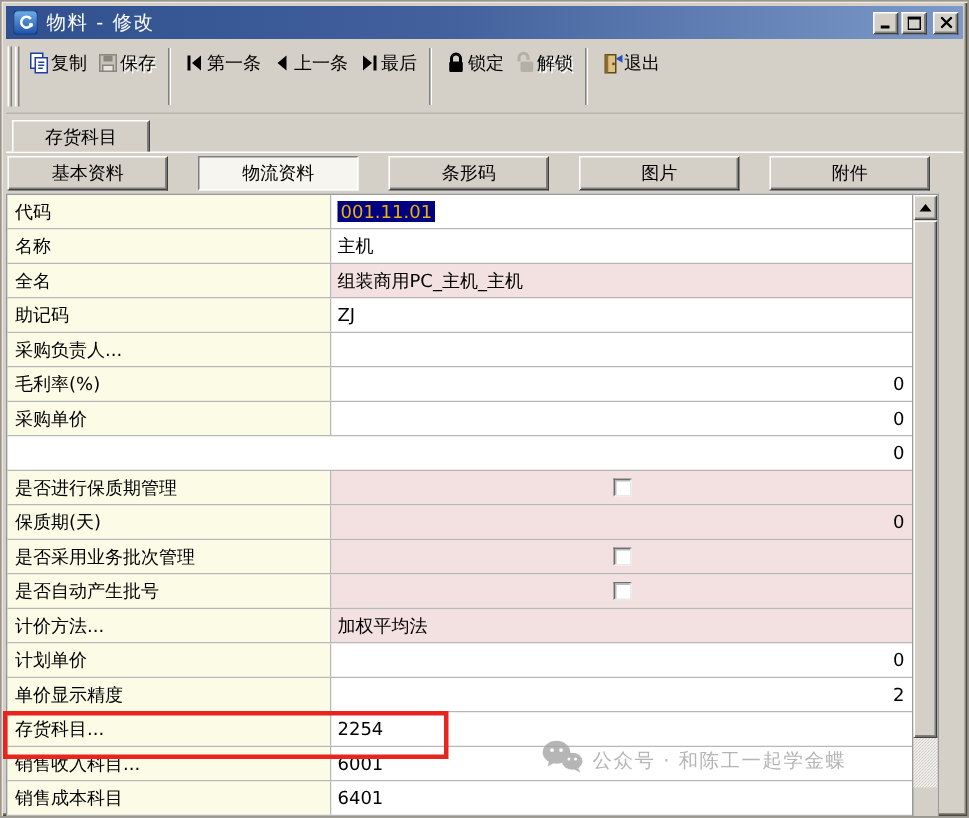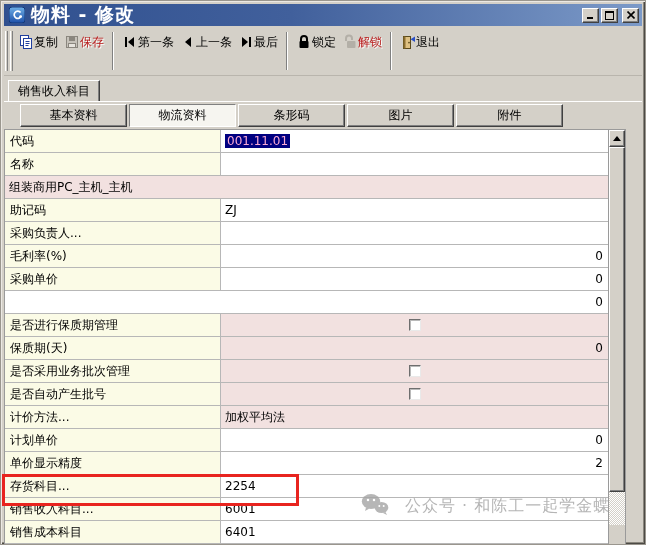--- a/index.html
+++ b/index.html
@@ -8,74 +8,74 @@
     position:relative;width:646px;height:545px;background:#d4d0c8;overflow:hidden;
     font-family:"DejaVu Sans","Liberation Sans",sans-serif;font-size:12px;color:#000;
     box-shadow:inset 1px 1px 0 #ece9e4, inset -1px -1px 0 #4c4a45, inset -2px -2px 0 #8a867d;
     border:1px solid #9a968e;
   }
   
   .titlebar{position:absolute;left:3px;top:3px;right:3px;height:22px;
     background:linear-gradient(90deg,#30508f 0%,#41609c 45%,#7c9ac8 100%);
     display:flex;align-items:center;padding:0 3px;}
   .app-icon{width:16px;height:16px;margin-left:2px;flex:0 0 auto;}
-  .title-text{color:#fff;font-weight:bold;font-size:19px;margin-left:6px;letter-spacing:1px;white-space:nowrap;}
+  .title-text{color:#fff;font-weight:normal;font-size:13px;margin-left:6px;letter-spacing:1px;white-space:nowrap;}
   .win-controls{margin-left:auto;display:flex;gap:2px;}
   .wbtn{width:17px;height:15px;background:#d4d0c8;border:1px solid;border-color:#fff #404040 #404040 #fff;
     box-shadow:inset -1px -1px 0 #808080;display:flex;align-items:center;justify-content:center;padding:0;}
   .wbtn.close{margin-left:2px;}
   
   .toolbar{position:absolute;left:4px;top:27px;right:4px;height:46px;display:flex;align-items:flex-start;padding-top:3px;}
   .grip{width:3px;height:40px;border-left:1px solid #fff;border-right:1px solid #808080;margin-right:2px;}
   .tbtn{display:flex;flex-direction:row;align-items:center;padding:2px 3px 0 3px;min-width:34px;cursor:default;}
   .tbtn .ticon{height:17px;display:flex;align-items:center;justify-content:center;}
   .tbtn .tlabel{line-height:16px;white-space:nowrap;}
-  .tbtn.disabled .tlabel{color:#b91c1c;text-shadow:1px 1px 0 #fff;}
+  .tbtn.disabled .tlabel{color:#000000;text-shadow:1px 1px 0 #fff;}
   .tsep{width:2px;height:38px;border-left:1px solid #808080;border-right:1px solid #fff;margin:1px 5px 0 5px;}
   .toolbar-underline{position:absolute;left:3px;top:74px;right:3px;border-top:1px solid #b9b5ad;}
   
   .page-tab{position:absolute;left:7px;top:79px;width:92px;height:21px;background:#d4d0c8;
     border-top:1px solid #fff;border-left:1px solid #fff;border-right:1px solid #404040;
     box-shadow:inset -1px 0 0 #808080;display:flex;align-items:center;justify-content:center;z-index:2;}
   .tab-baseline{position:absolute;left:3px;top:100px;right:3px;border-top:1px solid #fff;z-index:1;}
   
-  .subtabs{position:absolute;left:19px;top:103px;height:23px;display:flex;gap:2px;text-align:right;}
+  .subtabs{position:absolute;left:4px;top:103px;height:23px;display:flex;gap:20px;text-align:right;}
   .sbtn{width:107px;height:23px;background:#d4d0c8;border:1px solid;border-color:#fff #404040 #404040 #fff;
     box-shadow:inset -1px -1px 0 #808080;display:flex;align-items:center;justify-content:center;cursor:default;}
   .sbtn.active{background:#f6f5f0;border-color:#808080 #fff #fff #808080;box-shadow:none;}
   
   .grid{position:absolute;left:3px;top:128px;width:622px;height:520px;border:1px solid #9a9a9a;background:#fff;overflow:hidden;}
   .grid-rows{position:absolute;left:0;top:0;right:17px;bottom:0;overflow:hidden;}
   .grow{display:flex;height:23px;border-bottom:1px solid #b7b7b7;}
   .gl{width:216px;flex:0 0 216px;background:#fbfbe6;border-right:1px solid #b7b7b7;padding-left:5px;line-height:22px;overflow:hidden;white-space:nowrap;}
   .gv{flex:1;line-height:22px;padding:0 5px 0 4px;background:#fff;overflow:hidden;white-space:nowrap;}
   .gv.bg-pink{background:#f2e1e0;}
   .gv.right{text-align:right;}
   .gv.center{display:flex;align-items:center;justify-content:center;padding:0;}
-  .sel{background:#000080;color:#f9a8d4;padding:0 2px;}
+  .sel{background:#000080;color:#eab308;padding:0 2px;}
   .cb{width:12px;height:12px;background:#fff;border:1px solid;border-color:#6e6e6e #e9e9e9 #e9e9e9 #6e6e6e;box-shadow:inset 1px 1px 0 #b9b9b9;}
   
   .vscroll{position:absolute;top:0;right:0;width:17px;bottom:0;background:#d4d0c8;border-left:1px solid #9a9a9a;}
   .sc-btn{position:absolute;left:0;width:16px;height:17px;background:#d4d0c8;border:1px solid;border-color:#fff #404040 #404040 #fff;
     box-shadow:inset -1px -1px 0 #808080;display:flex;align-items:center;justify-content:center;}
   .sc-up{top:0;}
   .sc-down{bottom:1px;}
   .sc-thumb{position:absolute;left:0;top:17px;width:16px;height:345px;background:#d4d0c8;border:1px solid;border-color:#fff #404040 #404040 #fff;box-shadow:inset -1px -1px 0 #808080;}
   .sc-track{position:absolute;left:0;top:362px;width:16px;height:33px;background-color:#d4d0c8;
     background-image:linear-gradient(45deg,#fff 25%,transparent 25%,transparent 75%,#fff 75%),
                      linear-gradient(45deg,#fff 25%,transparent 25%,transparent 75%,#fff 75%);
     background-size:2px 2px;background-position:0 0,1px 1px;}
   .tri{width:0;height:0;}
   .tri.up{border-left:4px solid transparent;border-right:4px solid transparent;border-bottom:5px solid #000;}
   .tri.down{border-left:4px solid transparent;border-right:4px solid transparent;border-top:5px solid #000;}
   
   .red-box{position:absolute;left:1px;top:473px;width:297px;height:32px;border:3px solid #e8241f;z-index:6;pointer-events:none;}
   
-  .watermark{position:absolute;left:360px;top:492px;display:flex;align-items:center;gap:16px;z-index:5;
-    color:#a3a3a3;font-size:16px;letter-spacing:1px;opacity:.8;white-space:nowrap;}
+  .watermark{position:absolute;left:360px;top:492px;display:flex;align-items:center;gap:6px;z-index:5;
+    color:#a3a3a3;font-size:13px;letter-spacing:1px;opacity:.8;white-space:nowrap;}
 </style>
 </head>
 <body>
 
 <div class="window">
 
   <div class="titlebar">
     <span class="app-icon">
       <svg width="16" height="16" viewBox="0 0 16 16">
         <defs>
@@ -197,21 +197,21 @@
           <path d="M15 2.5 l-4.5 2.7 4.5 2.7 z" fill="#2a50c8"></path>
         </svg>
       </span>
       <span class="tlabel">退出</span>
     </div>
   </div>
 
   <div class="toolbar-underline"></div>
 
   <div class="page-tab">
-    <span>销售收入科目</span>
+    <span>存货科目</span>
   </div>
   <div class="tab-baseline"></div>
 
   <div class="subtabs">
     <div class="sbtn">
         <span>基本资料</span>
       </div>
     <div class="sbtn active">
         <span>物流资料</span>
       </div>
@@ -227,22 +227,24 @@
   </div>
 
   <div class="grid">
     <div class="grid-rows">
         <div class="grow">
           <div class="gl">代码</div>
           <div class="gv bg-white"><span class="sel">001.11.01</span></div>
         </div>
         <div class="grow">
           <div class="gl">名称</div>
-        </div>
-        <div class="grow">
+          <div class="gv bg-white">主机</div>
+        </div>
+        <div class="grow">
+          <div class="gl">全名</div>
           <div class="gv bg-pink">组装商用PC_主机_主机</div>
         </div>
         <div class="grow">
           <div class="gl">助记码</div>
           <div class="gv bg-white">ZJ</div>
         </div>
         <div class="grow">
           <div class="gl">采购负责人...</div>
           <div class="gv bg-white"></div>
         </div>

